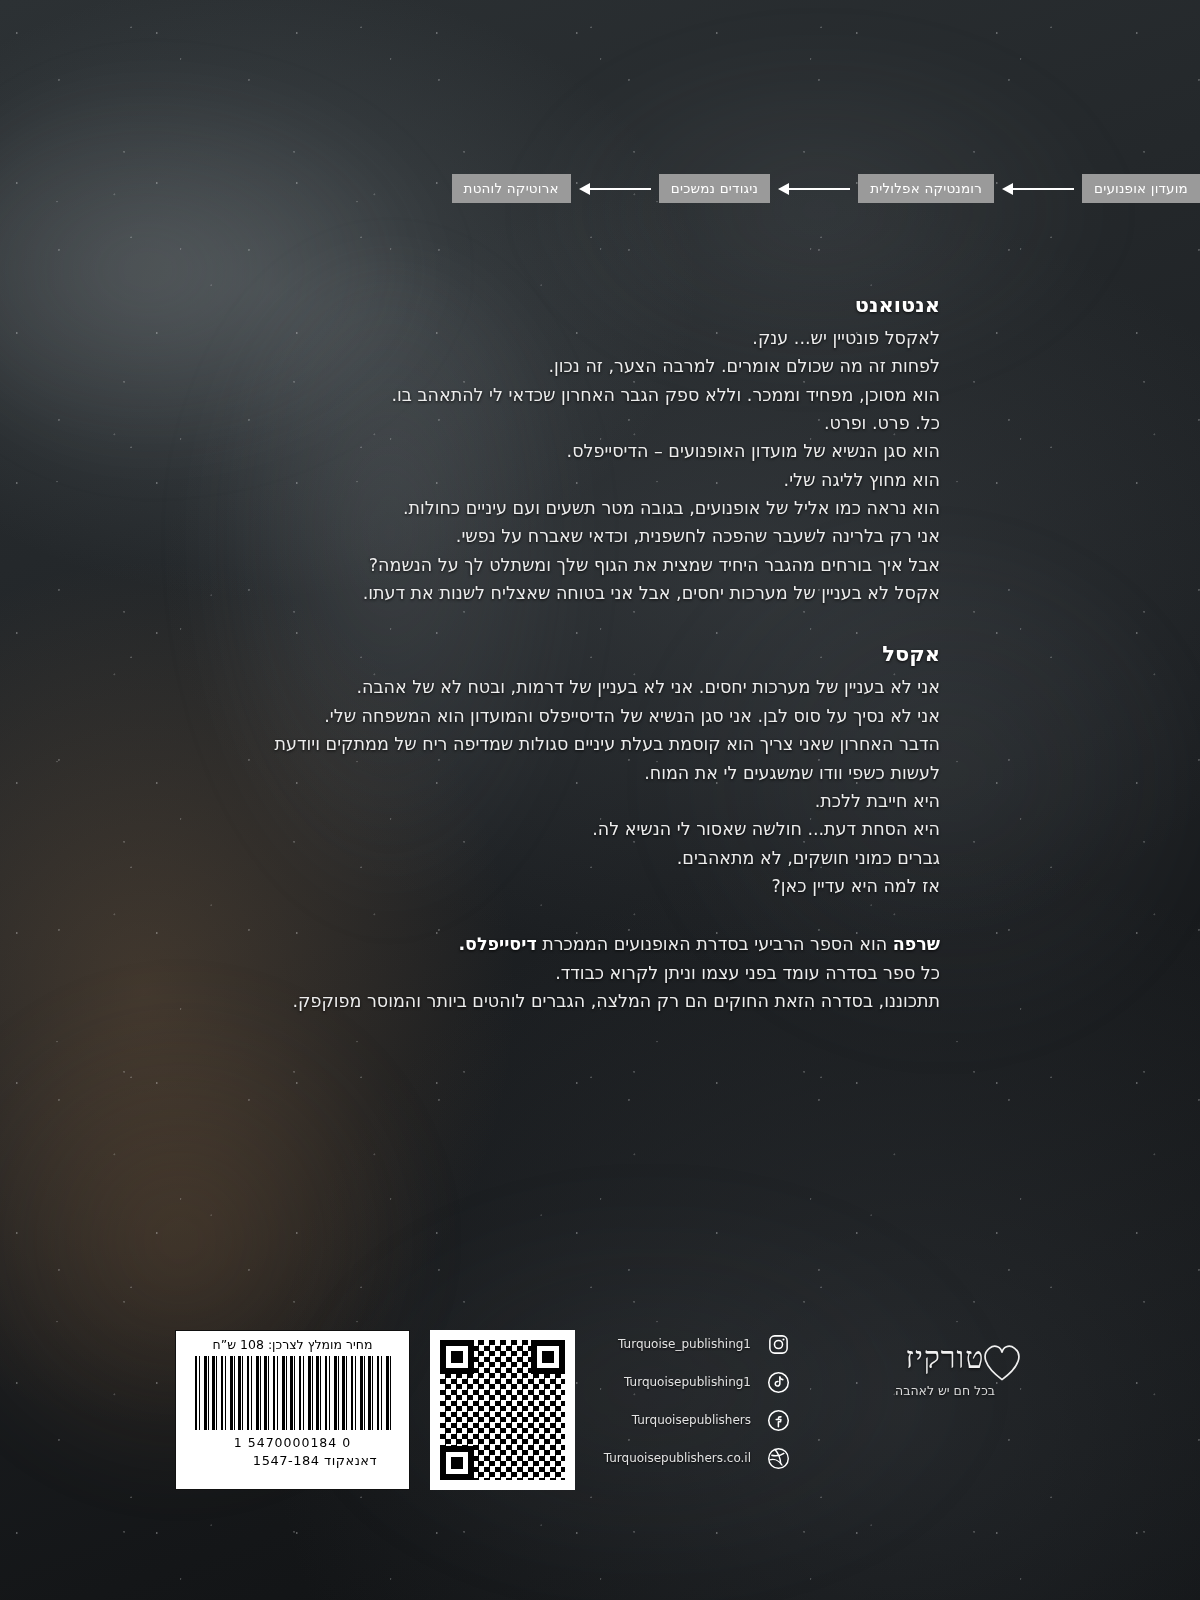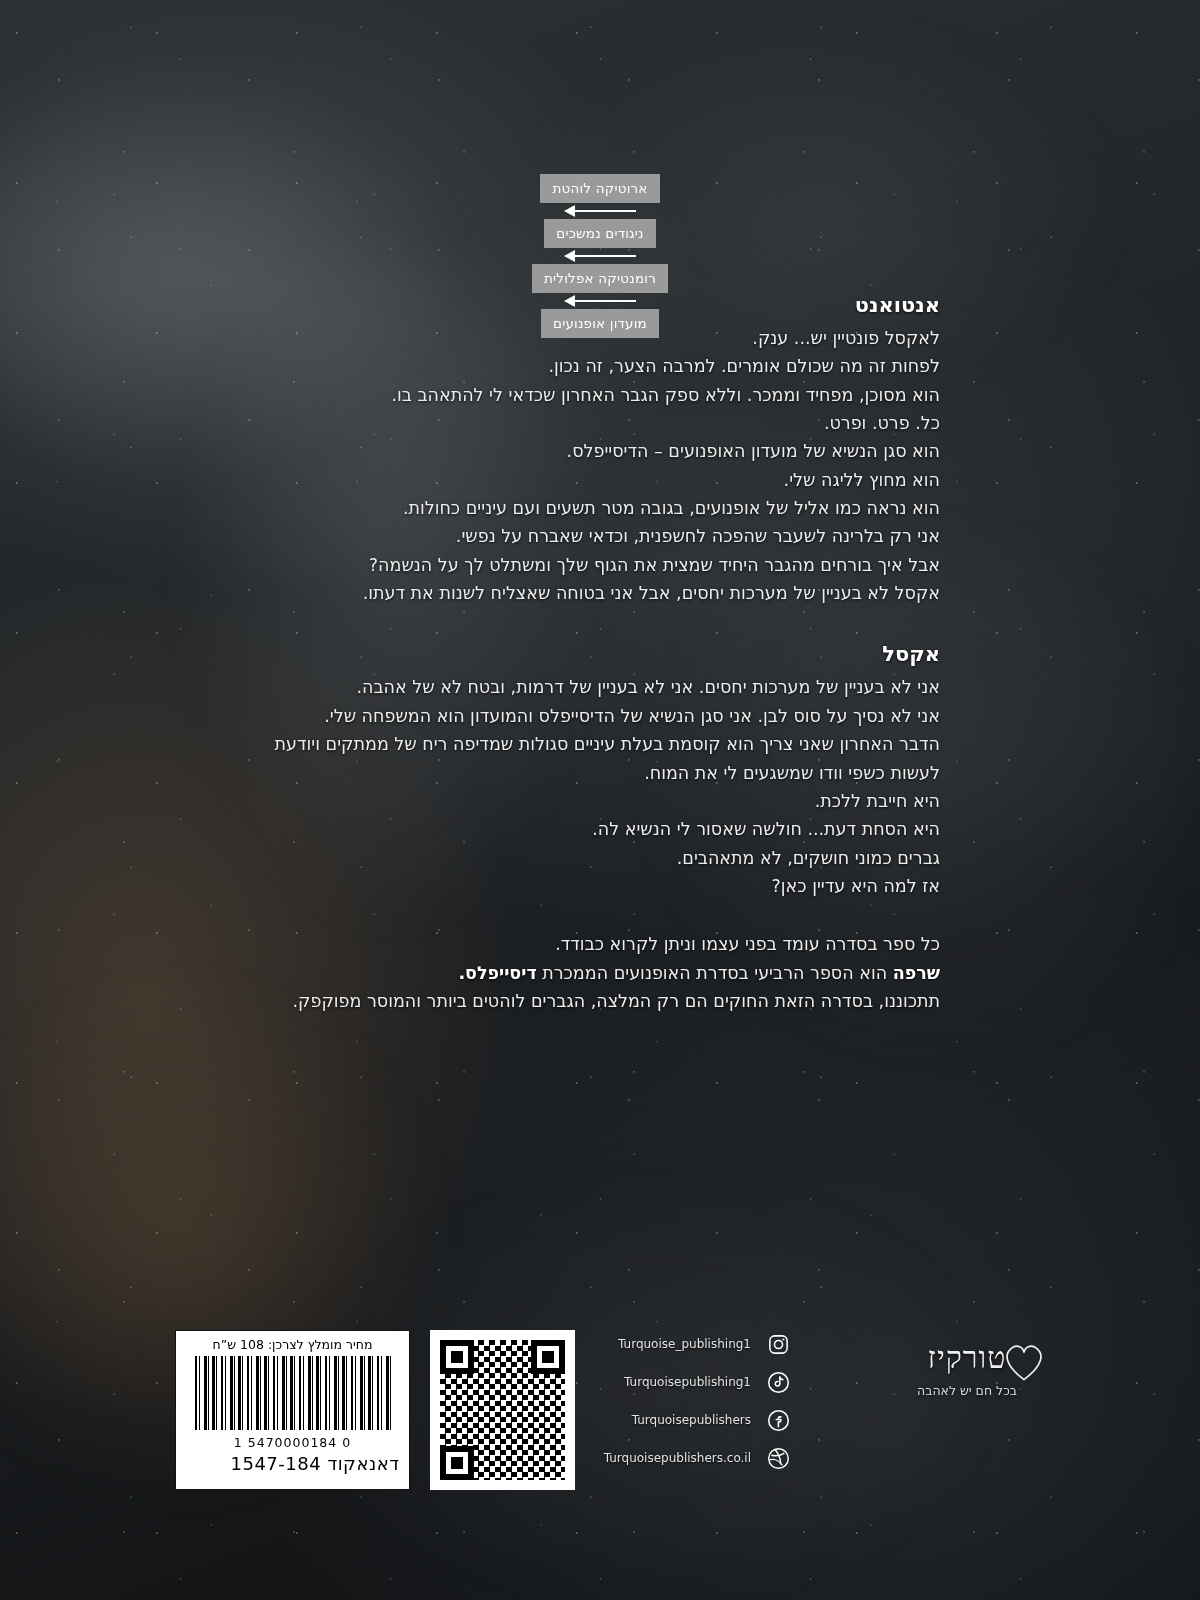--- a/index.html
+++ b/index.html
@@ -52,21 +52,21 @@
     background-size: 140px 150px, 190px 170px, 230px 210px, 170px 230px, 210px 190px, 260px 240px, 300px 280px, 330px 310px;
   }
 
   
   .tagstrip {
     position: absolute;
     top: 174px;
     left: 0;
     right: 0;
     display: flex;
-    flex-direction: column;
+    flex-direction: row;
     justify-content: flex-end;
     align-items: center;
     gap: 0;
     direction: ltr;
   }
   .tag {
     background: #9a9a9a;
     color: #ffffff;
     font-size: 13.5px;
     letter-spacing: .2px;
@@ -161,21 +161,21 @@
     );
   }
   .barcode-num {
     color: #000;
     font-size: 12.5px;
     margin-top: 5px;
     letter-spacing: 1px;
   }
   .barcode-sub {
     color: #000;
-    font-size: 18px;
+    font-size: 13px;
     margin-top: 3px;
     direction: rtl;
     letter-spacing: .5px;
     margin-left: 45px;
   }
 
   .qr {
     position: absolute;
     left: 430px;
     top: 1330px;
@@ -239,21 +239,21 @@
   .social-icon {
     width: 23px;
     height: 23px;
     flex: 0 0 auto;
     color: #ffffff;
   }
   .social-icon svg { display: block; }
 
   .logo {
     position: absolute;
-    left: 877px;
+    left: 855px;
     top: 1340px;
     width: 180px;
     height: 130px;
     color: #f0f0f0;
     text-align: center;
   }
   .logo-name {
     font-family: "DejaVu Serif", serif;
     font-size: 30px;
     direction: rtl;
@@ -324,22 +324,22 @@
       <p>הדבר האחרון שאני צריך הוא קוסמת בעלת עיניים סגולות שמדיפה ריח של ממתקים ויודעת לעשות כשפי וודו שמשגעים לי את המוח.</p>
       <p>היא חייבת ללכת.</p>
       <p>היא הסחת דעת... חולשה שאסור לי הנשיא לה.</p>
       <p>גברים כמוני חושקים, לא מתאהבים.</p>
       <p>אז למה היא עדיין כאן?</p>
     </div>
 
     <div class="gap"></div>
 
     <div class="block">
+      <p><span class="bold">שרפה</span><span> הוא הספר הרביעי בסדרת האופנועים הממכרת </span><span class="bold">דיסייפלס.</span></p>
       <p>כל ספר בסדרה עומד בפני עצמו וניתן לקרוא כבודד.</p>
-      <p><span class="bold">שרפה</span><span> הוא הספר הרביעי בסדרת האופנועים הממכרת </span><span class="bold">דיסייפלס.</span></p>
       <p>תתכוננו, בסדרה הזאת החוקים הם רק המלצה, הגברים לוהטים ביותר והמוסר מפוקפק.</p>
     </div>
 
   </div>
 
   <div class="barcode-box">
     <div class="barcode-price">מחיר מומלץ לצרכן: 108 ש”ח</div>
     <div class="bars"></div>
     <div class="barcode-num">1 5470000184 0</div>
     <div class="barcode-sub">דאנאקוד  1547-184</div>

